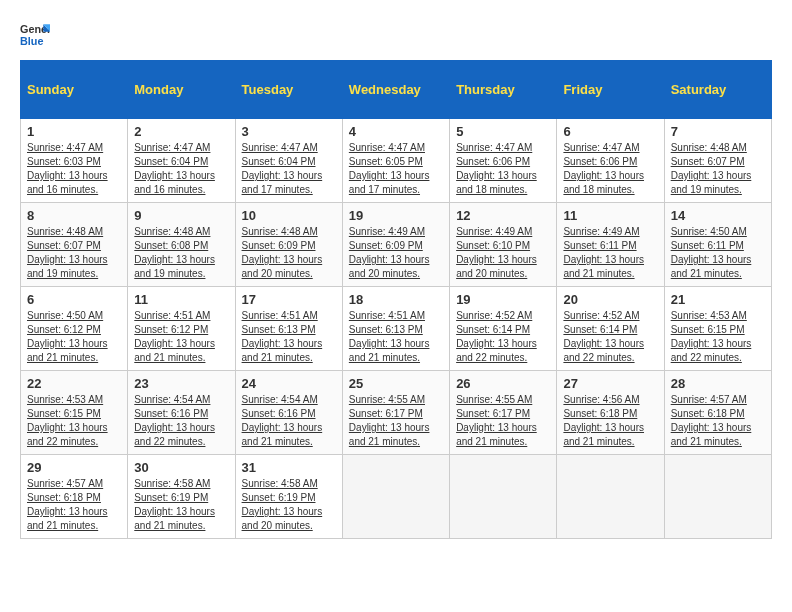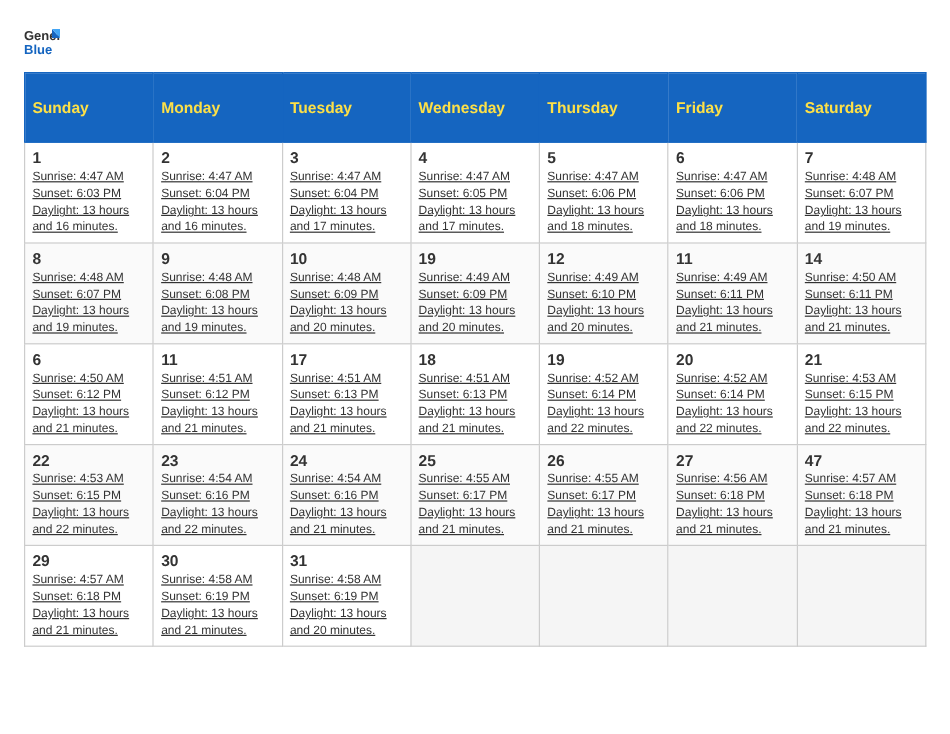--- a/index.html
+++ b/index.html
@@ -215,21 +215,21 @@
         </td>
         <td>
           <span class="day-number">26</span>
           <div class="day-info">Sunrise: 4:55 AM<br>Sunset: 6:17 PM<br>Daylight: 13 hours and 21 minutes.</div>
         </td>
         <td>
           <span class="day-number">27</span>
           <div class="day-info">Sunrise: 4:56 AM<br>Sunset: 6:18 PM<br>Daylight: 13 hours and 21 minutes.</div>
         </td>
         <td>
-          <span class="day-number">47</span>
+          <span class="day-number">28</span>
           <div class="day-info">Sunrise: 4:57 AM<br>Sunset: 6:18 PM<br>Daylight: 13 hours and 21 minutes.</div>
         </td>
       </tr>
       <tr>
         <td>
           <span class="day-number">29</span>
           <div class="day-info">Sunrise: 4:57 AM<br>Sunset: 6:18 PM<br>Daylight: 13 hours and 21 minutes.</div>
         </td>
         <td>
           <span class="day-number">30</span>

